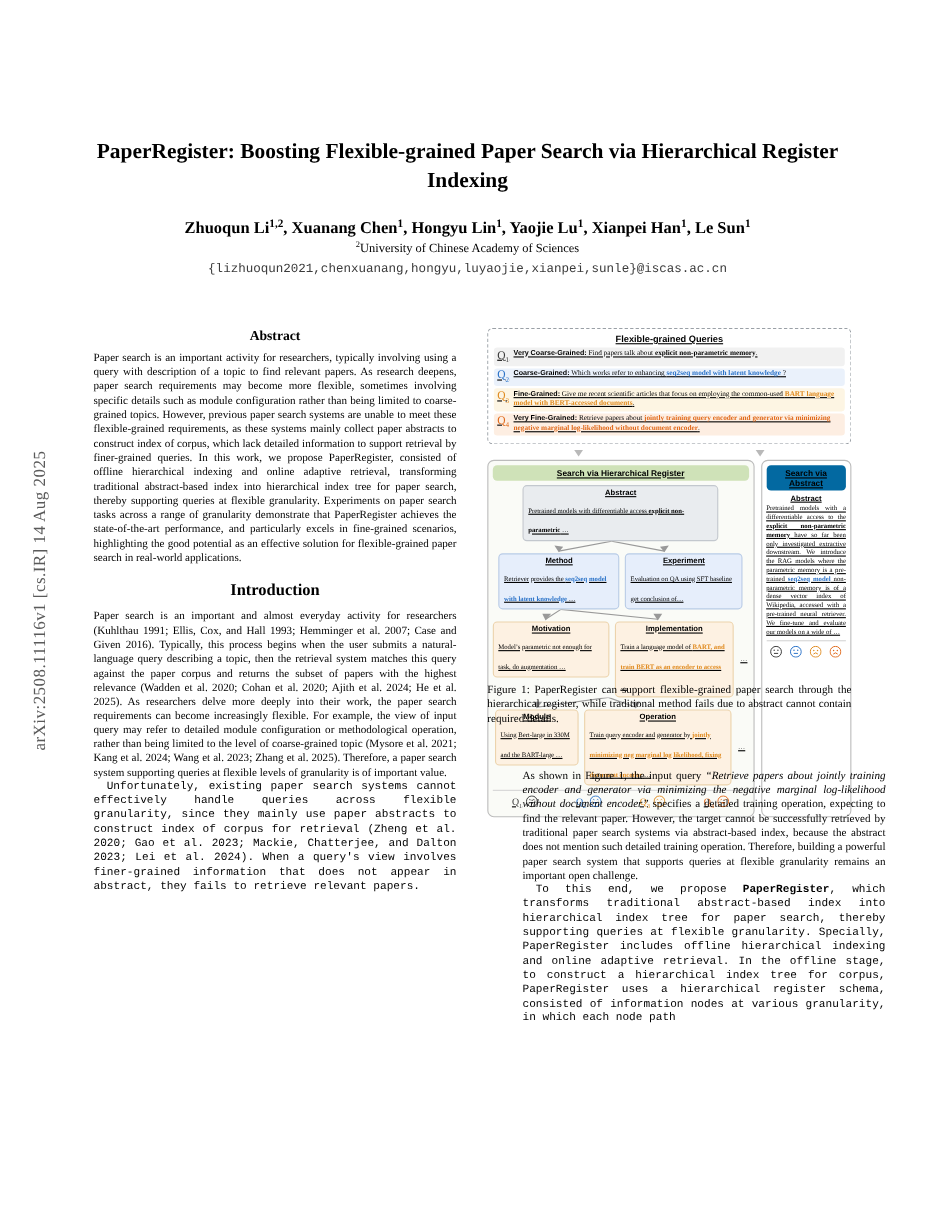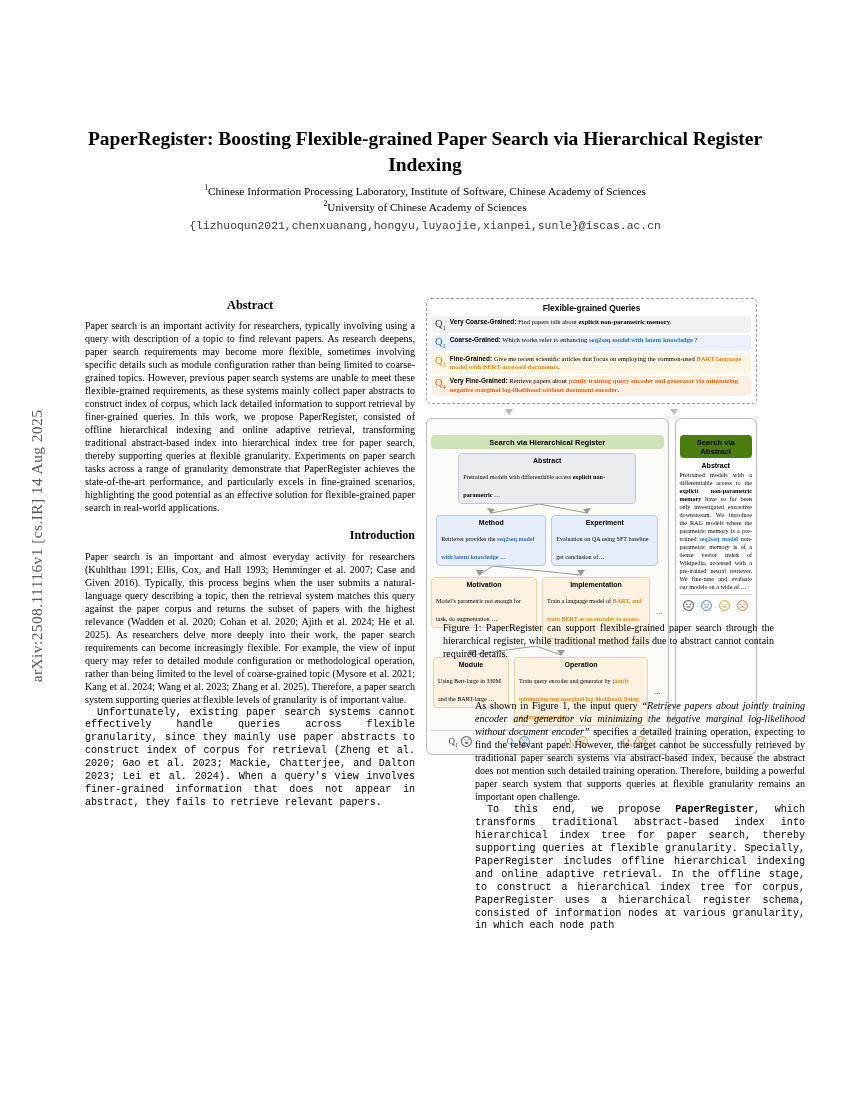--- a/index.html
+++ b/index.html
@@ -25,28 +25,28 @@
   .affil{font-size:11.3px;margin-top:7px;line-height:1.34;}
   .emails{font-family:"Liberation Mono", monospace;font-size:11.4px;margin-top:5px;color:#3a3a3a;}
   sup{font-size:.68em;vertical-align:super;line-height:0;}
 
   
   .col{position:absolute;top:298px;width:330px;text-align:justify;
        font-size:10.1px;line-height:1.285;}
   .col-left{left:85px;}
   .col-right{left:443px;}
   .sec-head{text-align:center;font-size:12.4px;font-weight:bold;margin:0 0 6px;}
-  .sec-head.intro{margin-top:14px;margin-bottom:7px;font-size:12px;text-align:right;}
+  .sec-head.intro{margin-top:14px;margin-bottom:7px;font-size:15px;}
   p{margin:0;text-indent:0;}
   p.ind{text-indent:12px;font-family:Liberation Mono, monospace;}
   .b{font-weight:bold;}
   .it{font-style:italic;}
 
   
-  .figure{position:absolute;left:426px;top:298px;width:331px;}
+  .figure{position:absolute;left:443px;top:298px;width:331px;text-decoration:underline;}
   .fig-caption{position:absolute;left:443px;top:622px;width:331px;
                font-size:10.1px;line-height:1.285;text-align:justify;}
 
   .qbox{border:1px dashed #9aa0a6;border-radius:5px;padding:4px 5px 5px;background:#fff;}
   .qbox-title{text-align:center;font-family:"Liberation Sans",sans-serif;
               font-weight:bold;font-size:8.4px;margin-bottom:3px;}
   .qrow{display:flex;align-items:flex-start;gap:4px;margin-bottom:2px;
         border-radius:3px;padding:1.5px 3px;}
   .qrow.g1{background:#f1f1f1;}
   .qrow.g2{background:#eaf1fb;}
@@ -69,23 +69,23 @@
   .arrows{display:flex;justify-content:space-around;height:11px;align-items:center;
           margin:2px 0 1px;}
   .arrow-d{width:0;height:0;border-left:4px solid transparent;border-right:4px solid transparent;
            border-top:6px solid #b9b9b9;}
 
   .panels{display:flex;gap:6px;align-items:stretch;}
   .panel{border:1px solid #bcbcbc;border-radius:6px;padding:4px 4px 3px;background:#fff;}
   .panel-left{flex:0 0 216px;background:#fafbf7;}
   .panel-right{flex:1 1 auto;background:#fff;}
   .panel-head{font-family:"Liberation Sans",sans-serif;font-weight:bold;font-size:7.6px;
-              text-align:center;border-radius:4px;padding:2.5px 4px;margin:12px auto 4px;}
+              text-align:center;border-radius:4px;padding:2.5px 4px;margin:0 auto 4px;}
   .panel-head.green{background:#cfe2b8;}
-  .panel-head.gray{background:#4d7c0f;}
+  .panel-head.gray{background:#0369a1;}
 
   .node{border:1px solid #c6cdd6;border-radius:4px;padding:2.5px 4px;}
   .node .nt{font-family:"Liberation Sans",sans-serif;font-weight:bold;font-size:7px;
             text-align:center;display:block;margin-bottom:1px;}
   .node .nb{font-size:6.1px;line-height:1.26;text-align:justify;}
   .node.abs{background:#e9ecef;border-color:#c3c8ce;width:168px;margin:0 auto;}
   .node.blue{background:#e6eefb;border-color:#b8cbe6;}
   .node.orange{background:#fdf1e2;border-color:#ecd3ac;}
 
   .tier{display:flex;justify-content:center;gap:5px;align-items:flex-start;}
@@ -107,21 +107,21 @@
 </style>
 </head>
 <body>
 
 <div class="page">
 
   <div class="arxiv-stamp">arXiv:2508.11116v1  [cs.IR]  14 Aug 2025</div>
 
   <div class="titleblock">
     <h1 class="paper-title">PaperRegister: Boosting Flexible-grained Paper Search via Hierarchical Register Indexing</h1>
-    <div class="affil"><sup>1</sup><span>Chinese Information Processing Laboratory, Institute of Software, Chinese Academy of Sciences</span></div>
+    <div class="authors">Zhuoqun Li<sup>1,2</sup>, Xuanang Chen<sup>1</sup>, Hongyu Lin<sup>1</sup>, Yaojie Lu<sup>1</sup>, Xianpei Han<sup>1</sup>, Le Sun<sup>1</sup></div>
     <div class="affil" style="margin-top:0;"><sup>2</sup><span>University of Chinese Academy of Sciences</span></div>
     <div class="emails">{lizhuoqun2021,chenxuanang,hongyu,luyaojie,xianpei,sunle}@iscas.ac.cn</div>
   </div>
 
   <div class="col col-left">
     <h2 class="sec-head">Abstract</h2>
     <p>Paper search is an important activity for researchers, typically involving using a query with description of a topic to find relevant papers. As research deepens, paper search requirements may become more flexible, sometimes involving specific details such as module configuration rather than being limited to coarse-grained topics. However, previous paper search systems are unable to meet these flexible-grained requirements, as these systems mainly collect paper abstracts to construct index of corpus, which lack detailed information to support retrieval by finer-grained queries. In this work, we propose PaperRegister, consisted of offline hierarchical indexing and online adaptive retrieval, transforming traditional abstract-based index into hierarchical index tree for paper search, thereby supporting queries at flexible granularity. Experiments on paper search tasks across a range of granularity demonstrate that PaperRegister achieves the state-of-the-art performance, and particularly excels in fine-grained scenarios, highlighting the good potential as an effective solution for flexible-grained paper search in real-world applications.</p>
     <h2 class="sec-head intro">Introduction</h2>
     <p>Paper search is an important and almost everyday activity for researchers (Kuhlthau 1991; Ellis, Cox, and Hall 1993; Hemminger et al. 2007; Case and Given 2016). Typically, this process begins when the user submits a natural-language query describing a topic, then the retrieval system matches this query against the paper corpus and returns the subset of papers with the highest relevance (Wadden et al. 2020; Cohan et al. 2020; Ajith et al. 2024; He et al. 2025). As researchers delve more deeply into their work, the paper search requirements can become increasingly flexible. For example, the view of input query may refer to detailed module configuration or methodological operation, rather than being limited to the level of coarse-grained topic (Mysore et al. 2021; Kang et al. 2024; Wang et al. 2023; Zhang et al. 2025). Therefore, a paper search system supporting queries at flexible levels of granularity is of important value.</p>
     <p class="ind">Unfortunately, existing paper search systems cannot effectively handle queries across flexible granularity, since they mainly use paper abstracts to construct index of corpus for retrieval (Zheng et al. 2020; Gao et al. 2023; Mackie, Chatterjee, and Dalton 2023; Lei et al. 2024). When a query's view involves finer-grained information that does not appear in abstract, they fails to retrieve relevant papers.</p>

